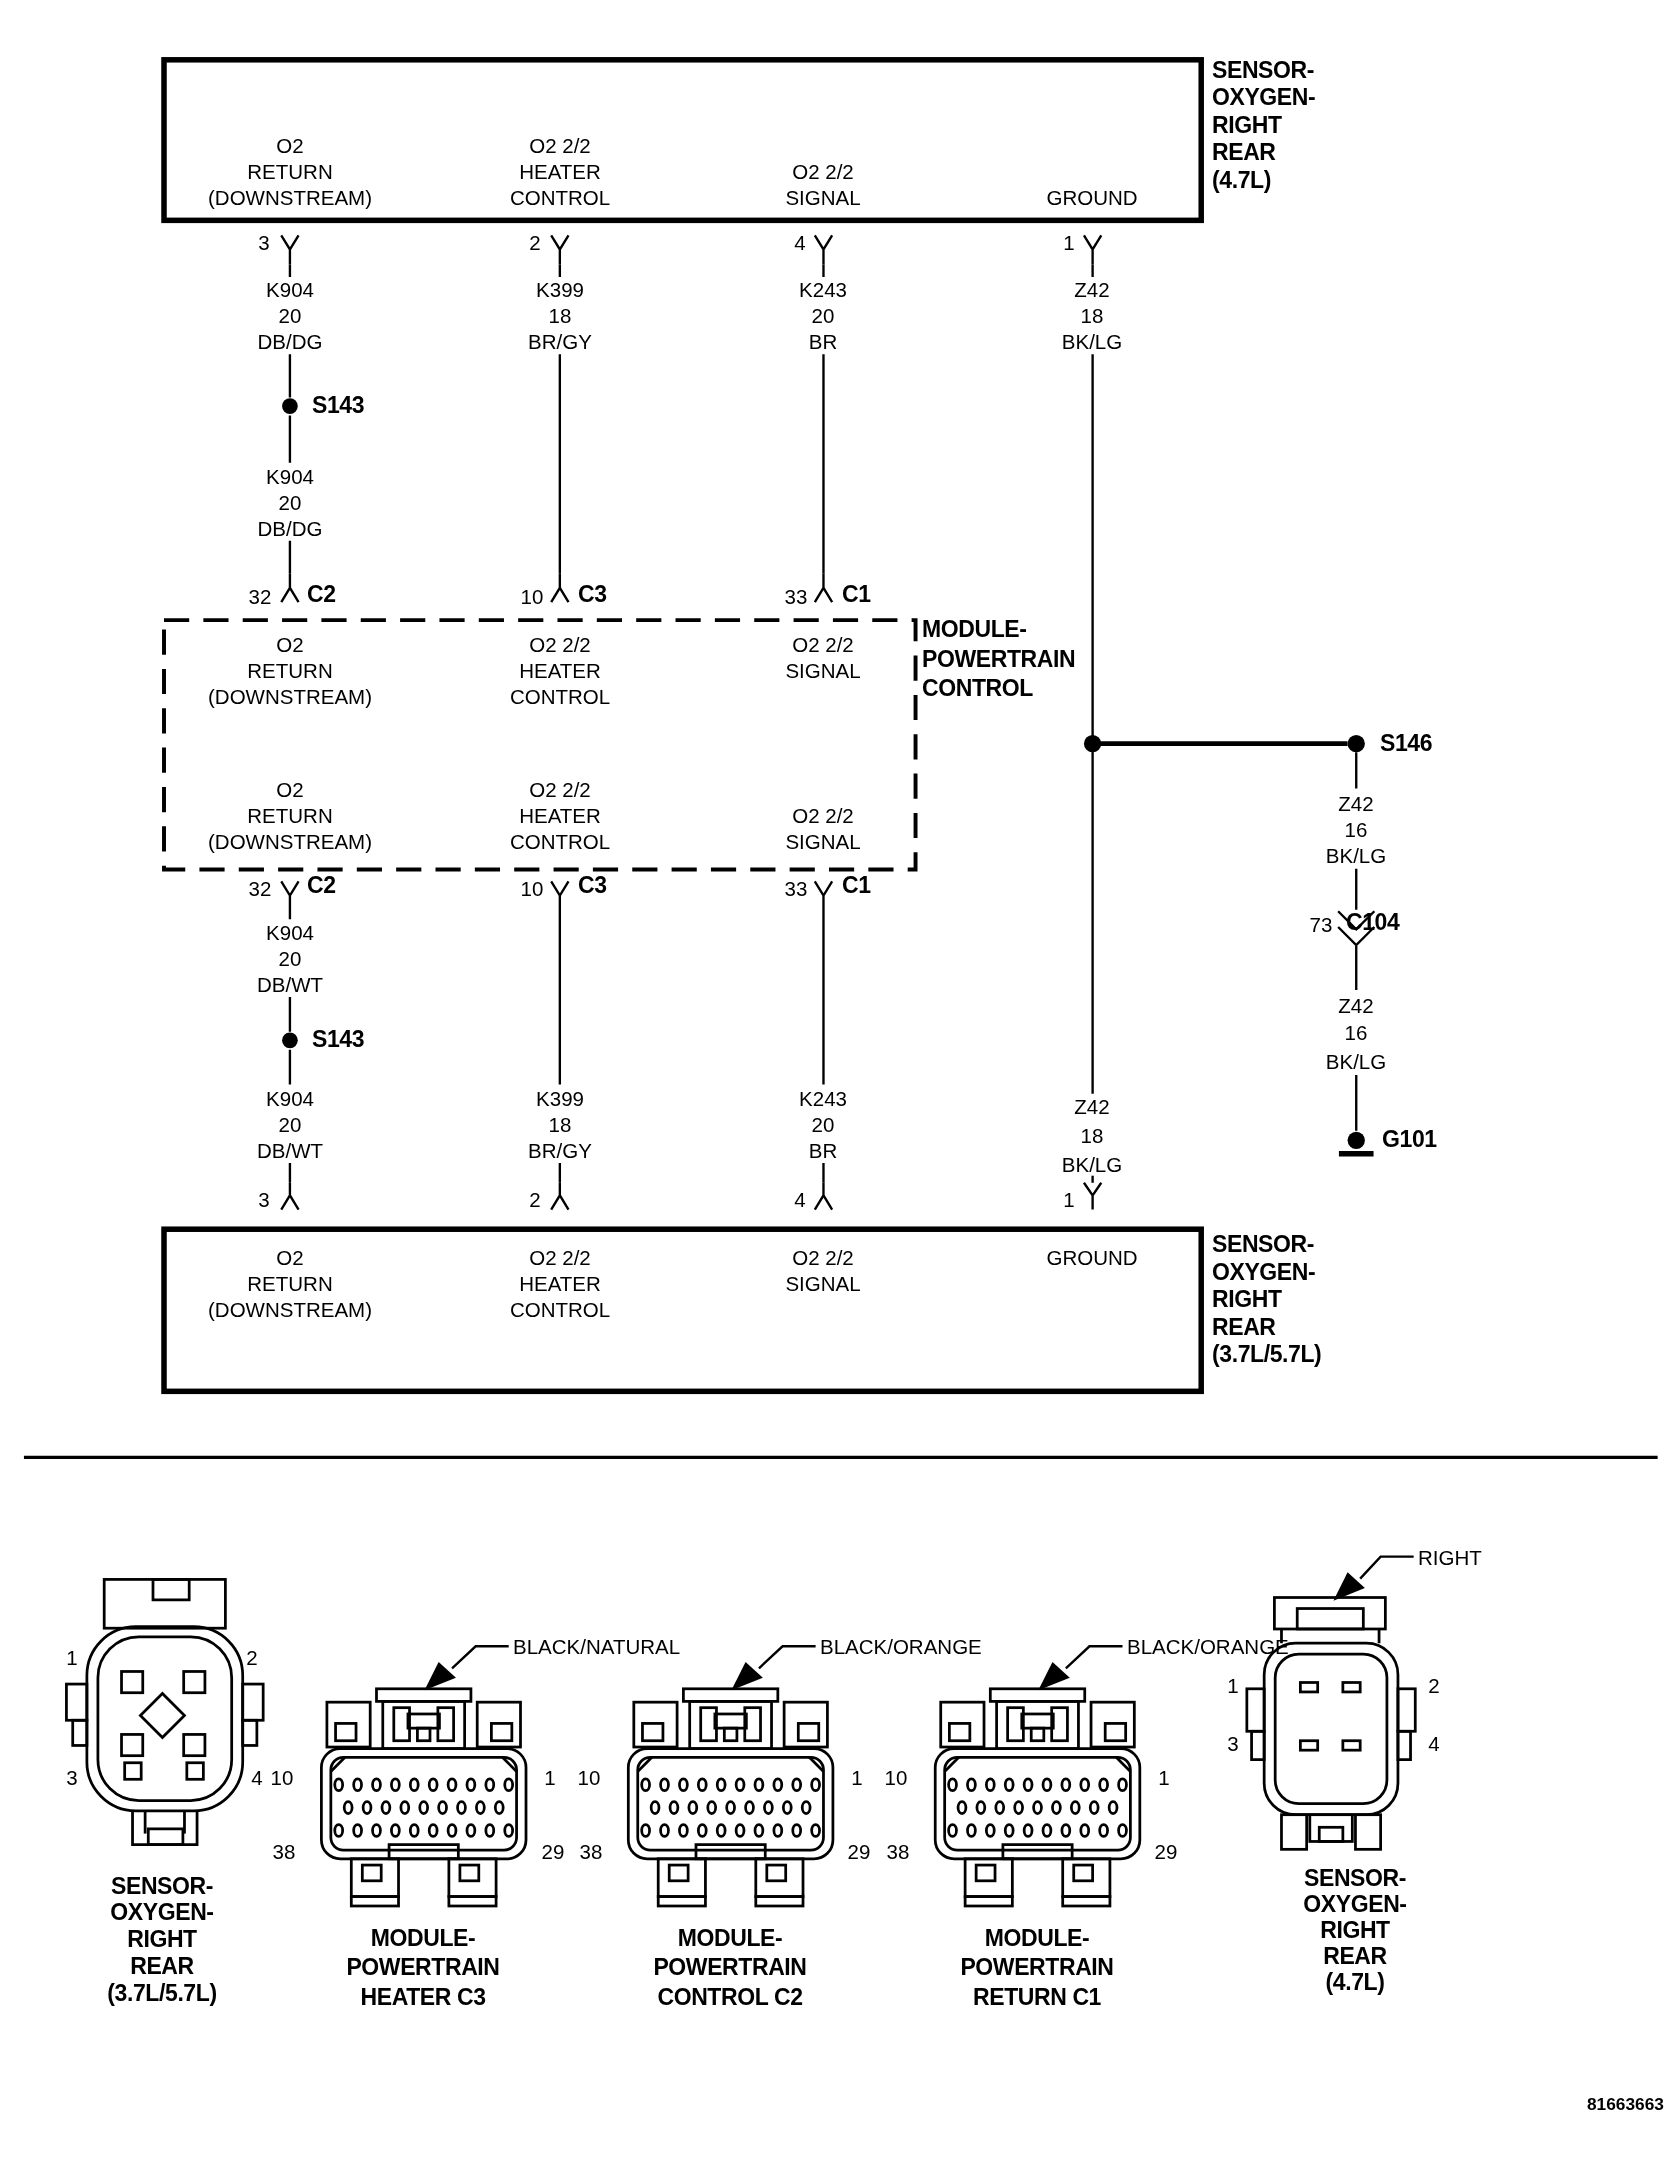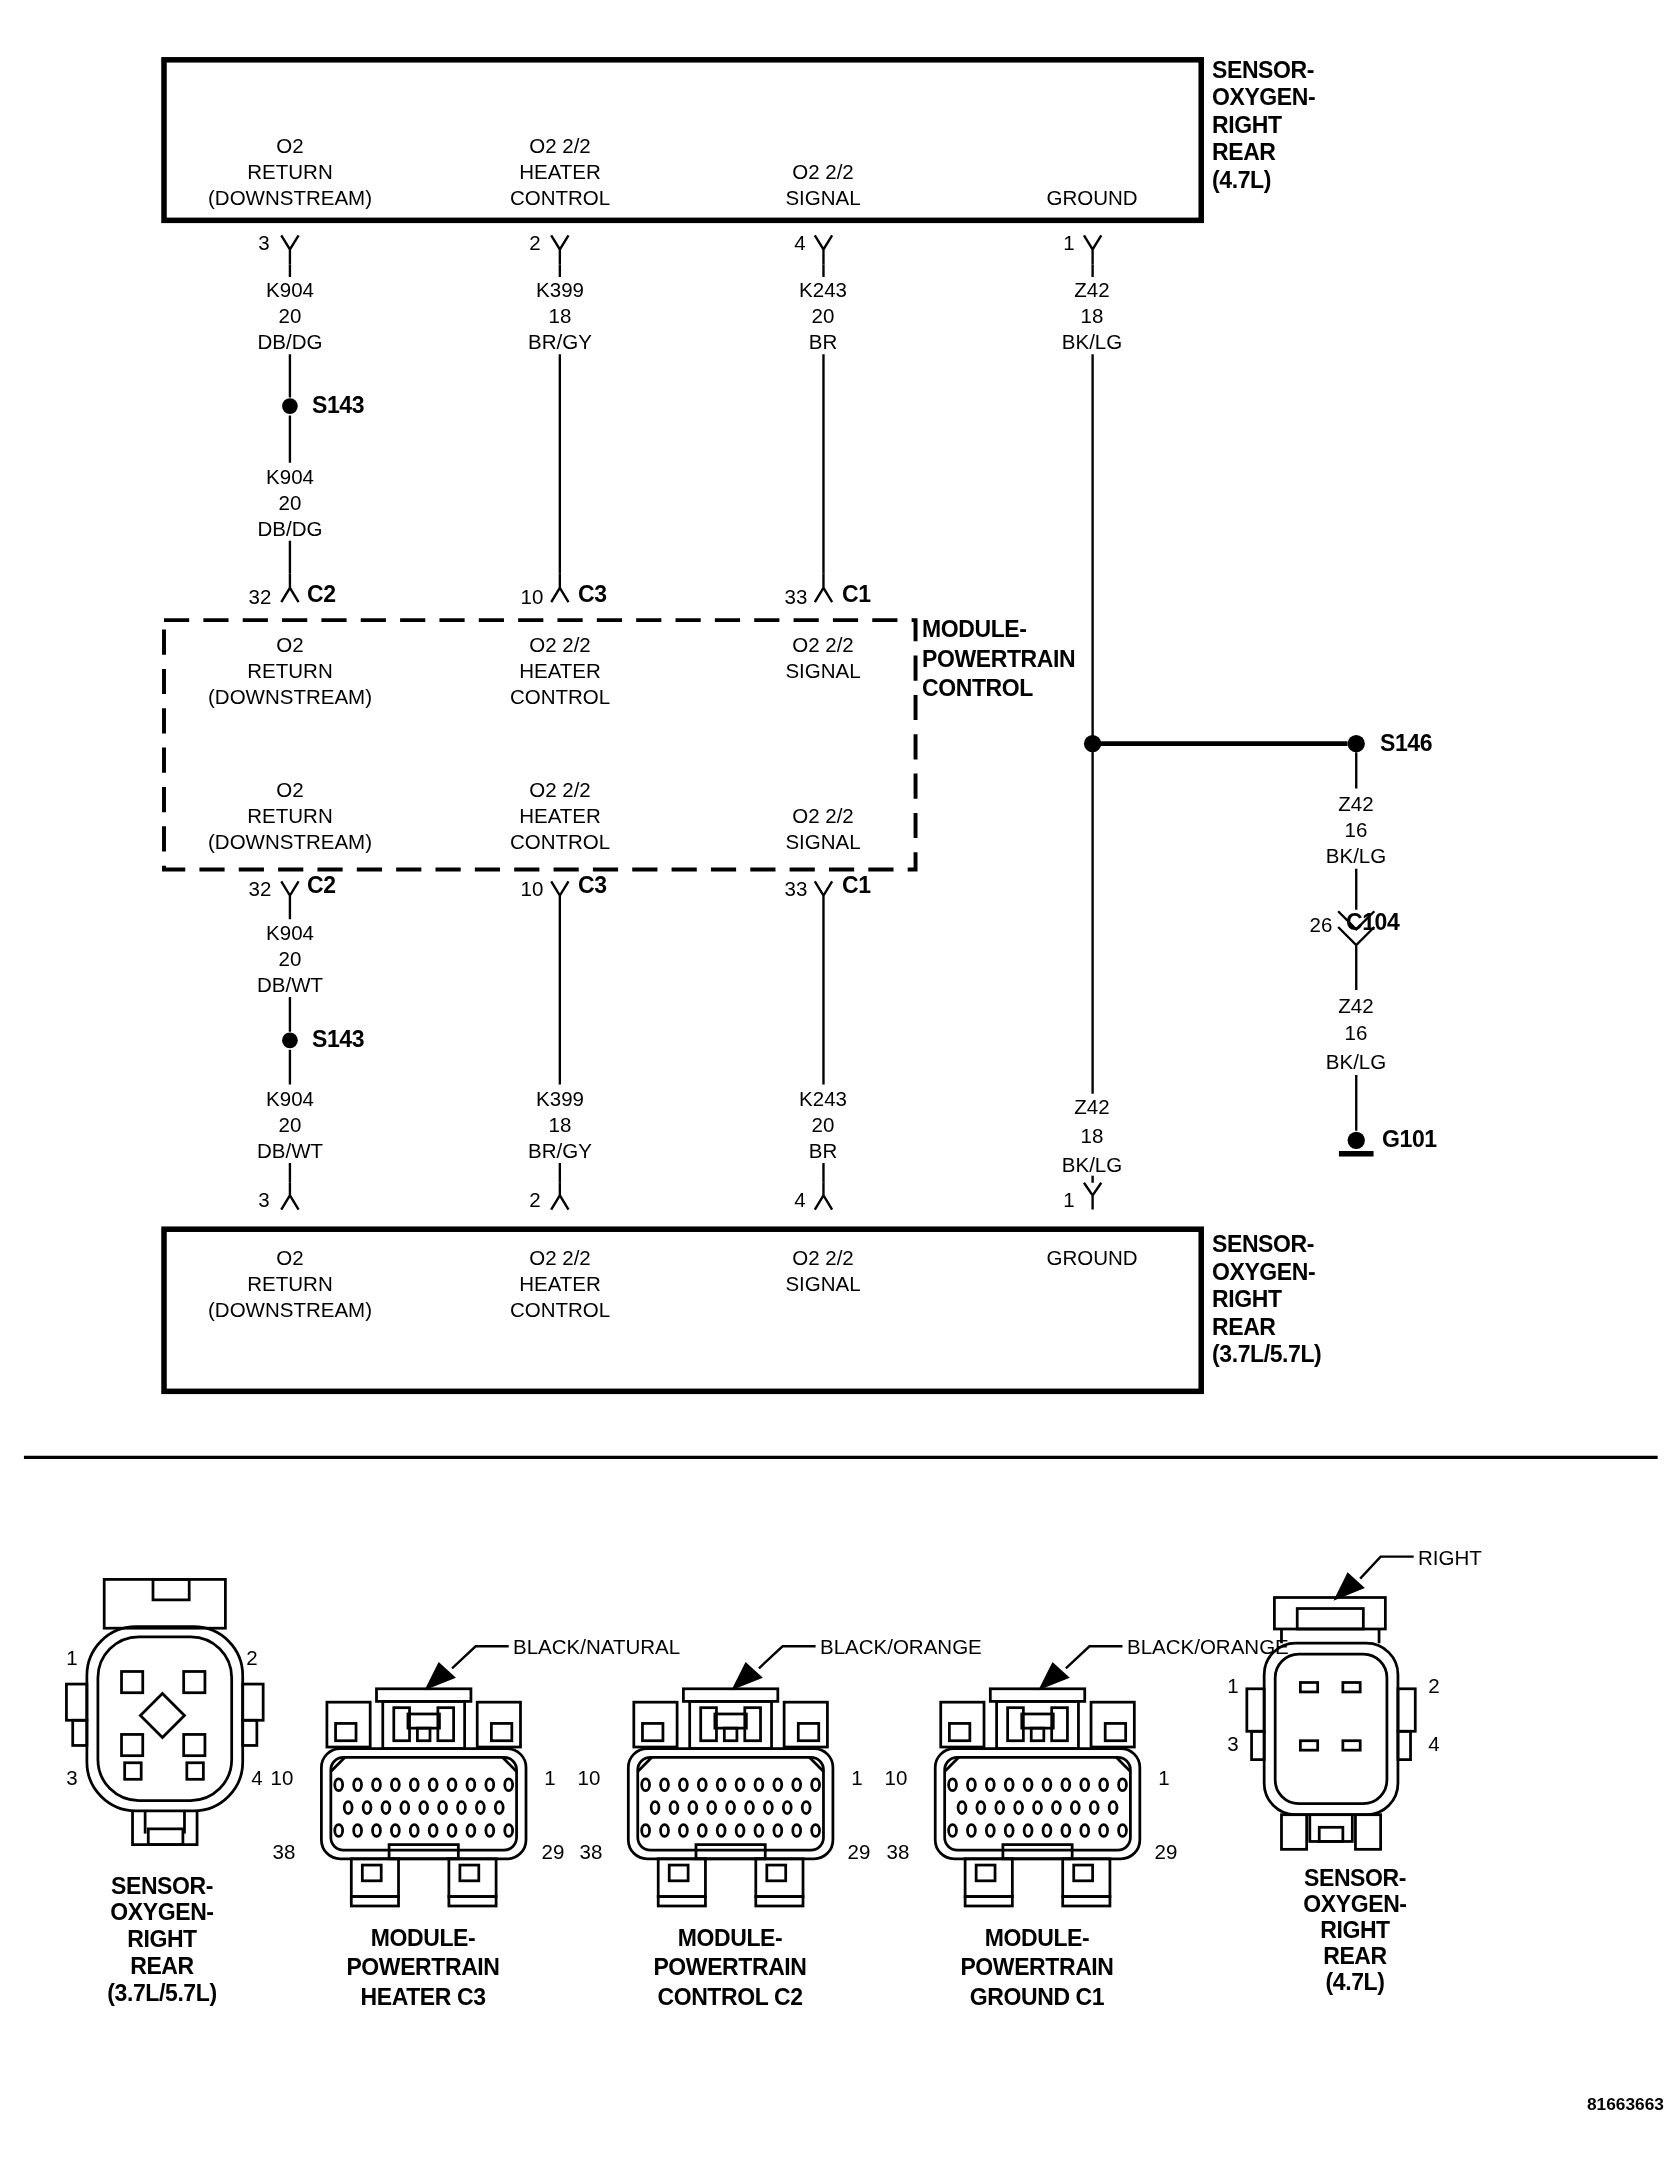--- a/index.html
+++ b/index.html
@@ -250,21 +250,21 @@
 <div class="t c" style="left:560px;top:779px">O2 2/2</div>
 <div class="t c" style="left:560px;top:805px">HEATER</div>
 <div class="t c" style="left:560px;top:831px">CONTROL</div>
 <div class="t c" style="left:823px;top:805px">O2 2/2</div>
 <div class="t c" style="left:823px;top:831px">SIGNAL</div>
 
 <div class="t b" style="left:1380px;top:733px">S146</div>
 <div class="t c" style="left:1356px;top:793px">Z42</div>
 <div class="t c" style="left:1356px;top:819px">16</div>
 <div class="t c" style="left:1356px;top:845px">BK/LG</div>
-<div class="t c" style="left:1321px;top:914px">26</div>
+<div class="t c" style="left:1321px;top:914px">73</div>
 <div class="t b" style="left:1346px;top:912px">C104</div>
 <div class="t c" style="left:1356px;top:995px">Z42</div>
 <div class="t c" style="left:1356px;top:1022px">16</div>
 <div class="t c" style="left:1356px;top:1051px">BK/LG</div>
 <div class="t b" style="left:1382px;top:1129px">G101</div>
 
 <div class="t c" style="left:260px;top:878px">32</div>
 <div class="t b" style="left:307px;top:875px">C2</div>
 <div class="t c" style="left:532px;top:878px">10</div>
 <div class="t b" style="left:578px;top:875px">C3</div>
@@ -338,21 +338,21 @@
 <div class="t c" style="left:1166px;top:1841px">29</div>
 
 <div class="t b c" style="left:423px;top:1928px">MODULE-</div>
 <div class="t b c" style="left:423px;top:1957px">POWERTRAIN</div>
 <div class="t b c" style="left:423px;top:1987px">HEATER C3</div>
 <div class="t b c" style="left:730px;top:1928px">MODULE-</div>
 <div class="t b c" style="left:730px;top:1957px">POWERTRAIN</div>
 <div class="t b c" style="left:730px;top:1987px">CONTROL C2</div>
 <div class="t b c" style="left:1037px;top:1928px">MODULE-</div>
 <div class="t b c" style="left:1037px;top:1957px">POWERTRAIN</div>
-<div class="t b c" style="left:1037px;top:1987px">GROUND C1</div>
+<div class="t b c" style="left:1037px;top:1987px">RETURN C1</div>
 
 <div class="t c" style="left:1233px;top:1675px">1</div>
 <div class="t c" style="left:1434px;top:1675px">2</div>
 <div class="t c" style="left:1233px;top:1733px">3</div>
 <div class="t c" style="left:1434px;top:1733px">4</div>
 <div class="t b c" style="left:1355px;top:1868px">SENSOR-</div>
 <div class="t b c" style="left:1355px;top:1894px">OXYGEN-</div>
 <div class="t b c" style="left:1355px;top:1920px">RIGHT</div>
 <div class="t b c" style="left:1355px;top:1946px">REAR</div>
 <div class="t b c" style="left:1355px;top:1972px">(4.7L)</div>

